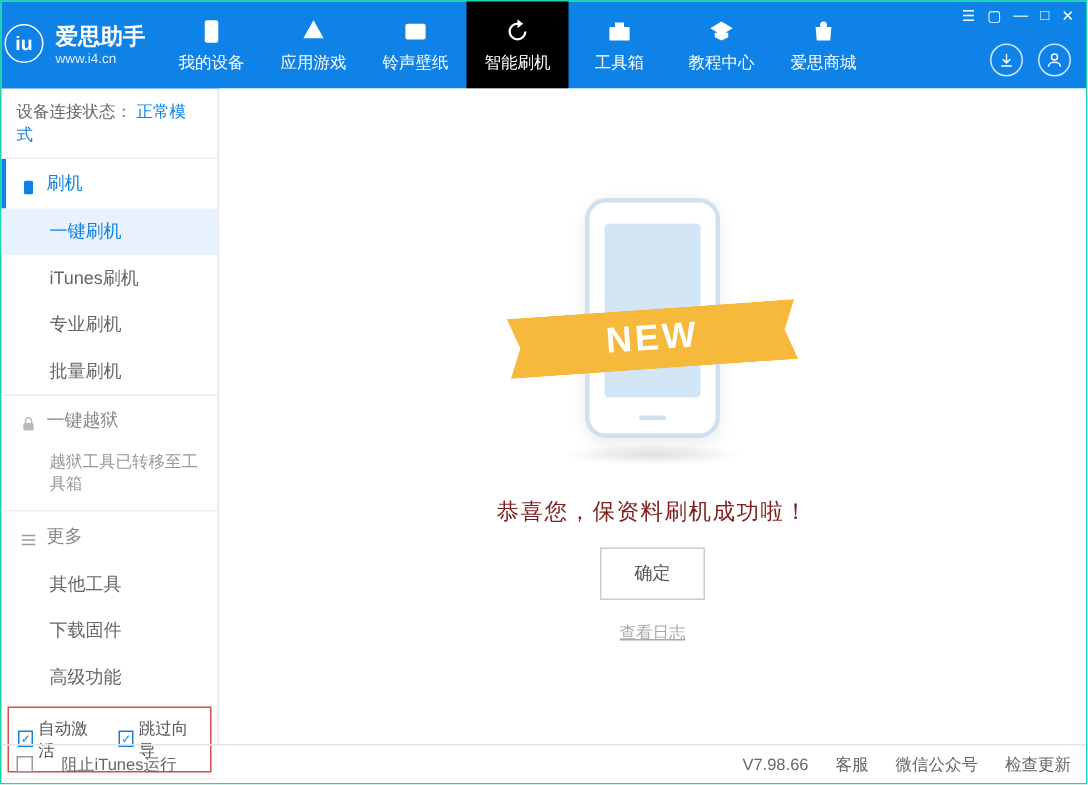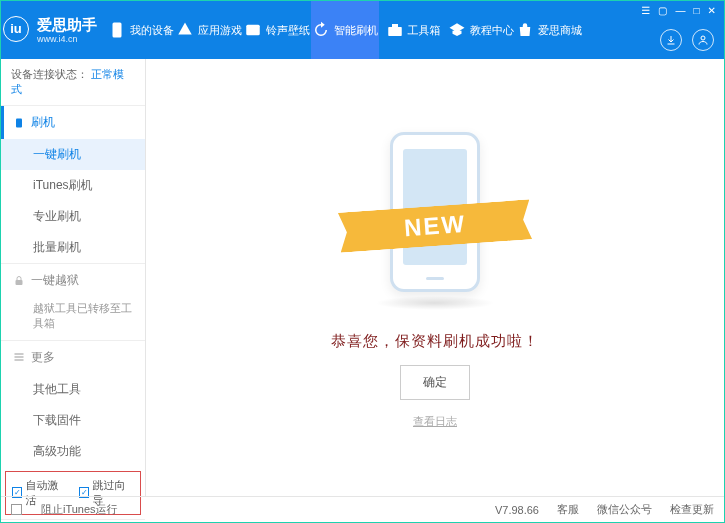--- a/index.html
+++ b/index.html
@@ -5,33 +5,33 @@
 *{margin:0;padding:0;box-sizing:border-box;font-family:"Microsoft YaHei",Arial,sans-serif}
 body{background:#fff;width:725px;height:523px;overflow:hidden;font-size:12px;color:#333}
 .wrap{border:1px solid #1dd2af;width:725px;height:523px;display:flex;flex-direction:column}
 .header{background:#0e82e6;color:#fff;display:flex;align-items:center;height:58px;position:relative}
 .logo-area{display:flex;align-items:flex-start;padding:0 2px;gap:8px}
 .logo-circle{width:26px;height:26px;border:1.5px solid #fff;border-radius:50%;display:flex;align-items:center;justify-content:center;font-weight:bold;font-size:13px}
 .logo-txt{display:flex;flex-direction:column;line-height:1.2}
 .logo-txt .t1{font-size:15px;font-weight:bold}
 .logo-txt .t2{font-size:9px;opacity:.85}
 .nav{display:flex;height:100%;margin-left:8px}
-.nav-item{width:68px;display:flex;align-items:center;justify-content:center;gap:4px;cursor:pointer;font-size:11px}
+.nav-item{width:68px;display:flex;flex-direction:column;align-items:center;justify-content:center;gap:4px;cursor:pointer;font-size:11px}
 .nav-item svg{width:18px;height:18px;fill:#fff}
-.nav-item.active{background:#3b82f6}
+.nav-item.active{background:#000000}
 .hdr-right{position:absolute;right:8px;top:4px;display:flex;gap:8px;font-size:10px}
 .hdr-right span{cursor:pointer}
 .hdr-circles{position:absolute;right:10px;bottom:8px;display:flex;gap:10px}
 .hdr-circles div{width:22px;height:22px;border:1px solid rgba(255,255,255,.8);border-radius:50%;display:flex;align-items:center;justify-content:center;cursor:pointer}
 .body{flex:1;display:flex;min-height:0}
 .sidebar{width:145px;border-right:1px solid #e5e5e5;display:flex;flex-direction:column;font-size:12px;color:#555}
 .status-line{padding:8px 10px;font-size:11px;color:#666}
 .status-line b{color:#0e82e6;font-weight:normal}
 .sb-section{border-top:1px solid #eee}
-.sb-header{display:flex;align-items:center;gap:6px;padding:8px 12px;color:#888;cursor:pointer}
+.sb-header{display:flex;align-items:flex-end;gap:6px;padding:8px 12px;color:#888;cursor:pointer}
 .sb-header.accent{color:#0e82e6;border-left:3px solid #0e82e6;padding-left:9px}
 .sb-sub{padding:7px 10px 7px 32px;cursor:pointer;color:#666}
 .sb-sub.active{background:#e8f2fd;color:#0e82e6}
 .sb-note{padding:4px 10px 8px 32px;font-size:11px;color:#999;line-height:1.4}
 .sb-spacer{flex:1}
 .checkbox-row{border:1px solid #d94c4c;margin:4px;padding:6px 6px;display:flex;gap:12px;align-items:center;font-size:11px;color:#555}
 .cb{display:flex;align-items:center;gap:3px;cursor:pointer}
 .cb-box{width:11px;height:11px;border:1px solid #0e82e6;display:inline-flex;align-items:center;justify-content:center;color:#0e82e6;font-size:8px}
 .device-block{padding:6px 10px;border-top:1px solid #eee}
 .main{flex:1;display:flex;flex-direction:column;align-items:center;justify-content:center;position:relative;background:#fff}

